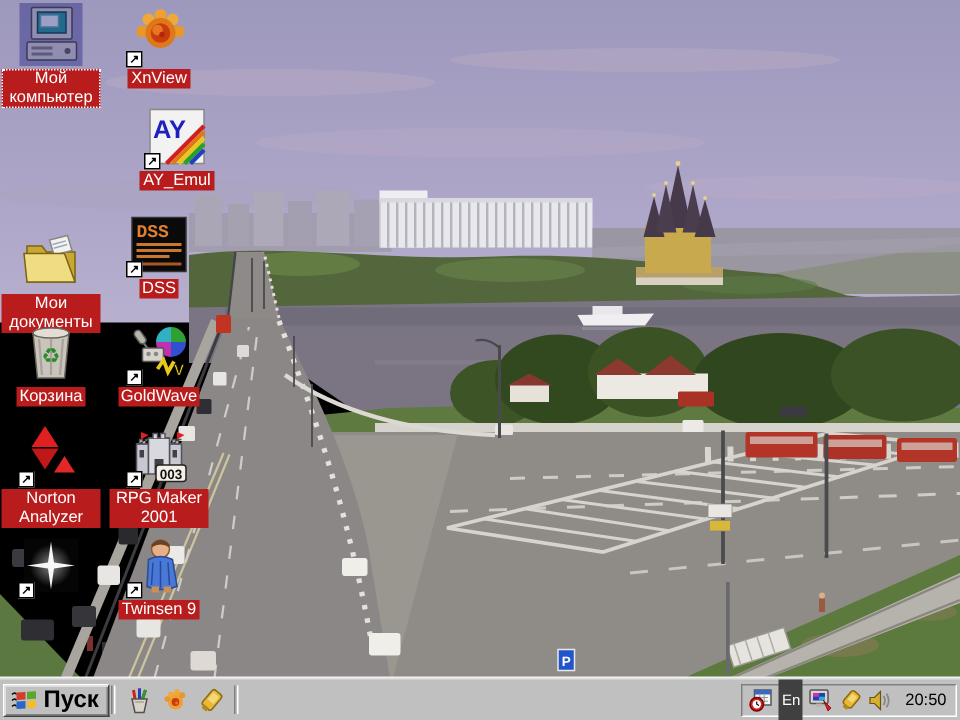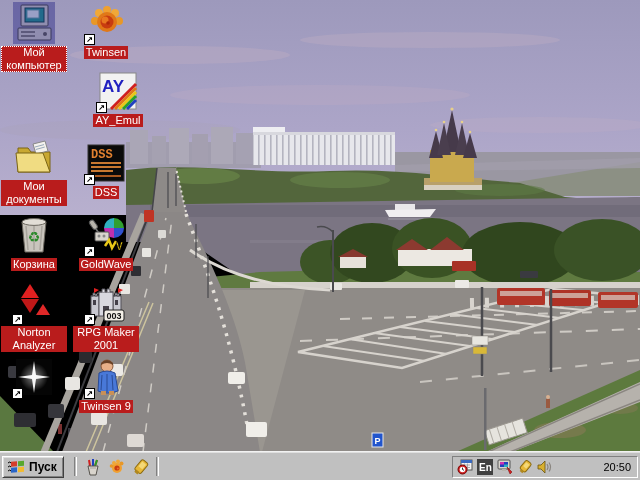--- a/index.html
+++ b/index.html
@@ -14,27 +14,27 @@
   .di-img { position:relative; width:42px; height:42px; display:flex; align-items:center; justify-content:center; }
   .di-label { margin-top:2px; font-size:11px; line-height:13px; color:#fff; background:#b91c1c; padding:0 2px; text-align:center; max-width:66px; }
   .di.selected .di-img::after { content:""; position:absolute; inset:0; background:rgba(10,10,120,.35); }
   .di.selected .di-label { outline:1px dotted #ffffff; outline-offset:-1px; }
   .sc-arrow { position:absolute; left:-1px; bottom:-1px; width:11px; height:11px; background:#fff; border:1px solid #000; font-size:8px; line-height:9px; text-align:center; color:#000; font-weight:bold; }
 
   
   #taskbar { position:absolute; left:0; bottom:0; width:640px; height:28px; background:#c0c0c0; border-top:1px solid #dfdfdf; box-shadow:0 -1px 0 #f2f2f2; }
   .bev-out { border-top:1px solid #ffffff; border-left:1px solid #ffffff; border-right:1px solid #404040; border-bottom:1px solid #404040; box-shadow:inset 1px 1px 0 #dfdfdf, inset -1px -1px 0 #808080; background:#c0c0c0; }
   .bev-in  { border-top:1px solid #808080; border-left:1px solid #808080; border-right:1px solid #ffffff; border-bottom:1px solid #ffffff; background:#c0c0c0; }
-  #start-btn { position:absolute; left:2px; top:3px; height:22px; padding:0 6px 0 4px; display:flex; align-items:center; gap:4px; font-weight:bold; font-size:12px; color:#000; }
+  #start-btn { position:absolute; left:2px; top:3px; height:22px; padding:0 6px 0 4px; display:flex; align-items:center; gap:4px; font-weight:bold; font-size:16px; color:#000; }
   .ql-sep { position:absolute; top:4px; width:3px; height:19px; border-left:1px solid #808080; border-right:1px solid #ffffff; }
   .ql-btn { position:absolute; top:4px; width:22px; height:20px; display:flex; align-items:center; justify-content:center; }
   #tray { position:absolute; right:2px; top:3px; height:22px; display:flex; align-items:center; gap:4px; padding:0 6px 0 4px; }
   .tray-ico { width:16px; height:16px; display:flex; align-items:center; justify-content:center; }
-  #tray-en { width:16px; height:16px; background:#404040; color:#fff; font-size:10px; font-weight:bold; display:flex; align-items:center; justify-content:center; }
-  #tray-clock { font-size:11px; color:#000; padding-left:4px;margin-left:42px; }
+  #tray-en { width:16px; height:28px; background:#404040; color:#fff; font-size:10px; font-weight:normal; display:flex; align-items:center; justify-content:center; }
+  #tray-clock { font-size:11px; color:#000; padding-left:4px; }
 </style>
 </head>
 <body>
 
 <div id="screen">
 
   <svg id="wallpaper" viewBox="0 0 640 452" xmlns="http://www.w3.org/2000/svg">
     <defs>
       <linearGradient id="sky" x1="0" y1="0" x2="0" y2="1">
         <stop offset="0" stop-color="#9d99bc"></stop>
@@ -243,21 +243,21 @@
         <circle cx="29" cy="10" r="4" fill="#f0a838"></circle>
           <circle cx="33" cy="18" r="4" fill="#e89828"></circle>
         <circle cx="9" cy="18" r="4" fill="#e89828"></circle>
         <circle cx="21" cy="19" r="10" fill="#e07818"></circle>
         <circle cx="21" cy="19" r="6.5" fill="#c83c10"></circle>
         <circle cx="19" cy="17" r="3.5" fill="#e87820"></circle>
         <circle cx="22" cy="20" r="1.8" fill="#b02808"></circle>
       </svg>
       <div class="sc-arrow">↗</div>
     </div>
-    <span class="di-label">Twinsen</span>
+    <span class="di-label">XnView</span>
   </div>
 
 
   <div class="di" style="left:84px;top:70px">
     <div class="di-img">
       <svg width="42" height="42" viewBox="0 0 42 42">
         <rect x="3" y="3" width="36" height="36" fill="#f2f2f2" stroke="#888"></rect>
         <g stroke-width="3" fill="none">
           <path d="M14,39 L39,14" stroke="#d02020"></path>
           <path d="M18,39 L39,18" stroke="#e07818"></path>
@@ -265,21 +265,21 @@
           <path d="M26,39 L39,26" stroke="#28a028"></path>
           <path d="M30,39 L39,30" stroke="#2040c0"></path>
         </g>
         <text x="5" y="22" font-size="17" font-weight="bold" fill="#2020c0" font-family="Liberation Sans, sans-serif">AY</text>
       </svg>
       <div class="sc-arrow">↗</div>
     </div>
     <span class="di-label">AY_Emul</span>
   </div>
 
-  <div class="di" style="left:0;top:136px">
+  <div class="di" style="left:0;top:152px">
     <div class="di-img">
       <svg width="42" height="42" viewBox="0 0 42 42">
         <path d="M5,12 L15,12 L18,16 L37,16 L37,36 L5,36 Z" fill="#c8a832" stroke="#7a6414"></path>
         <path d="M20,8 L32,5 L35,15 L23,18 Z" fill="#f4f2ee" stroke="#888"></path>
         <path d="M22,11 L31,8.6 M22.8,13.5 L31.8,11" stroke="#9ab" stroke-width="1"></path>
         <path d="M3,17 L30,17 L37,36 L5,36 Z" fill="#f0dc82" stroke="#7a6414"></path>
       </svg>
     </div>
     <span class="di-label">Мои документы</span>
   </div>

